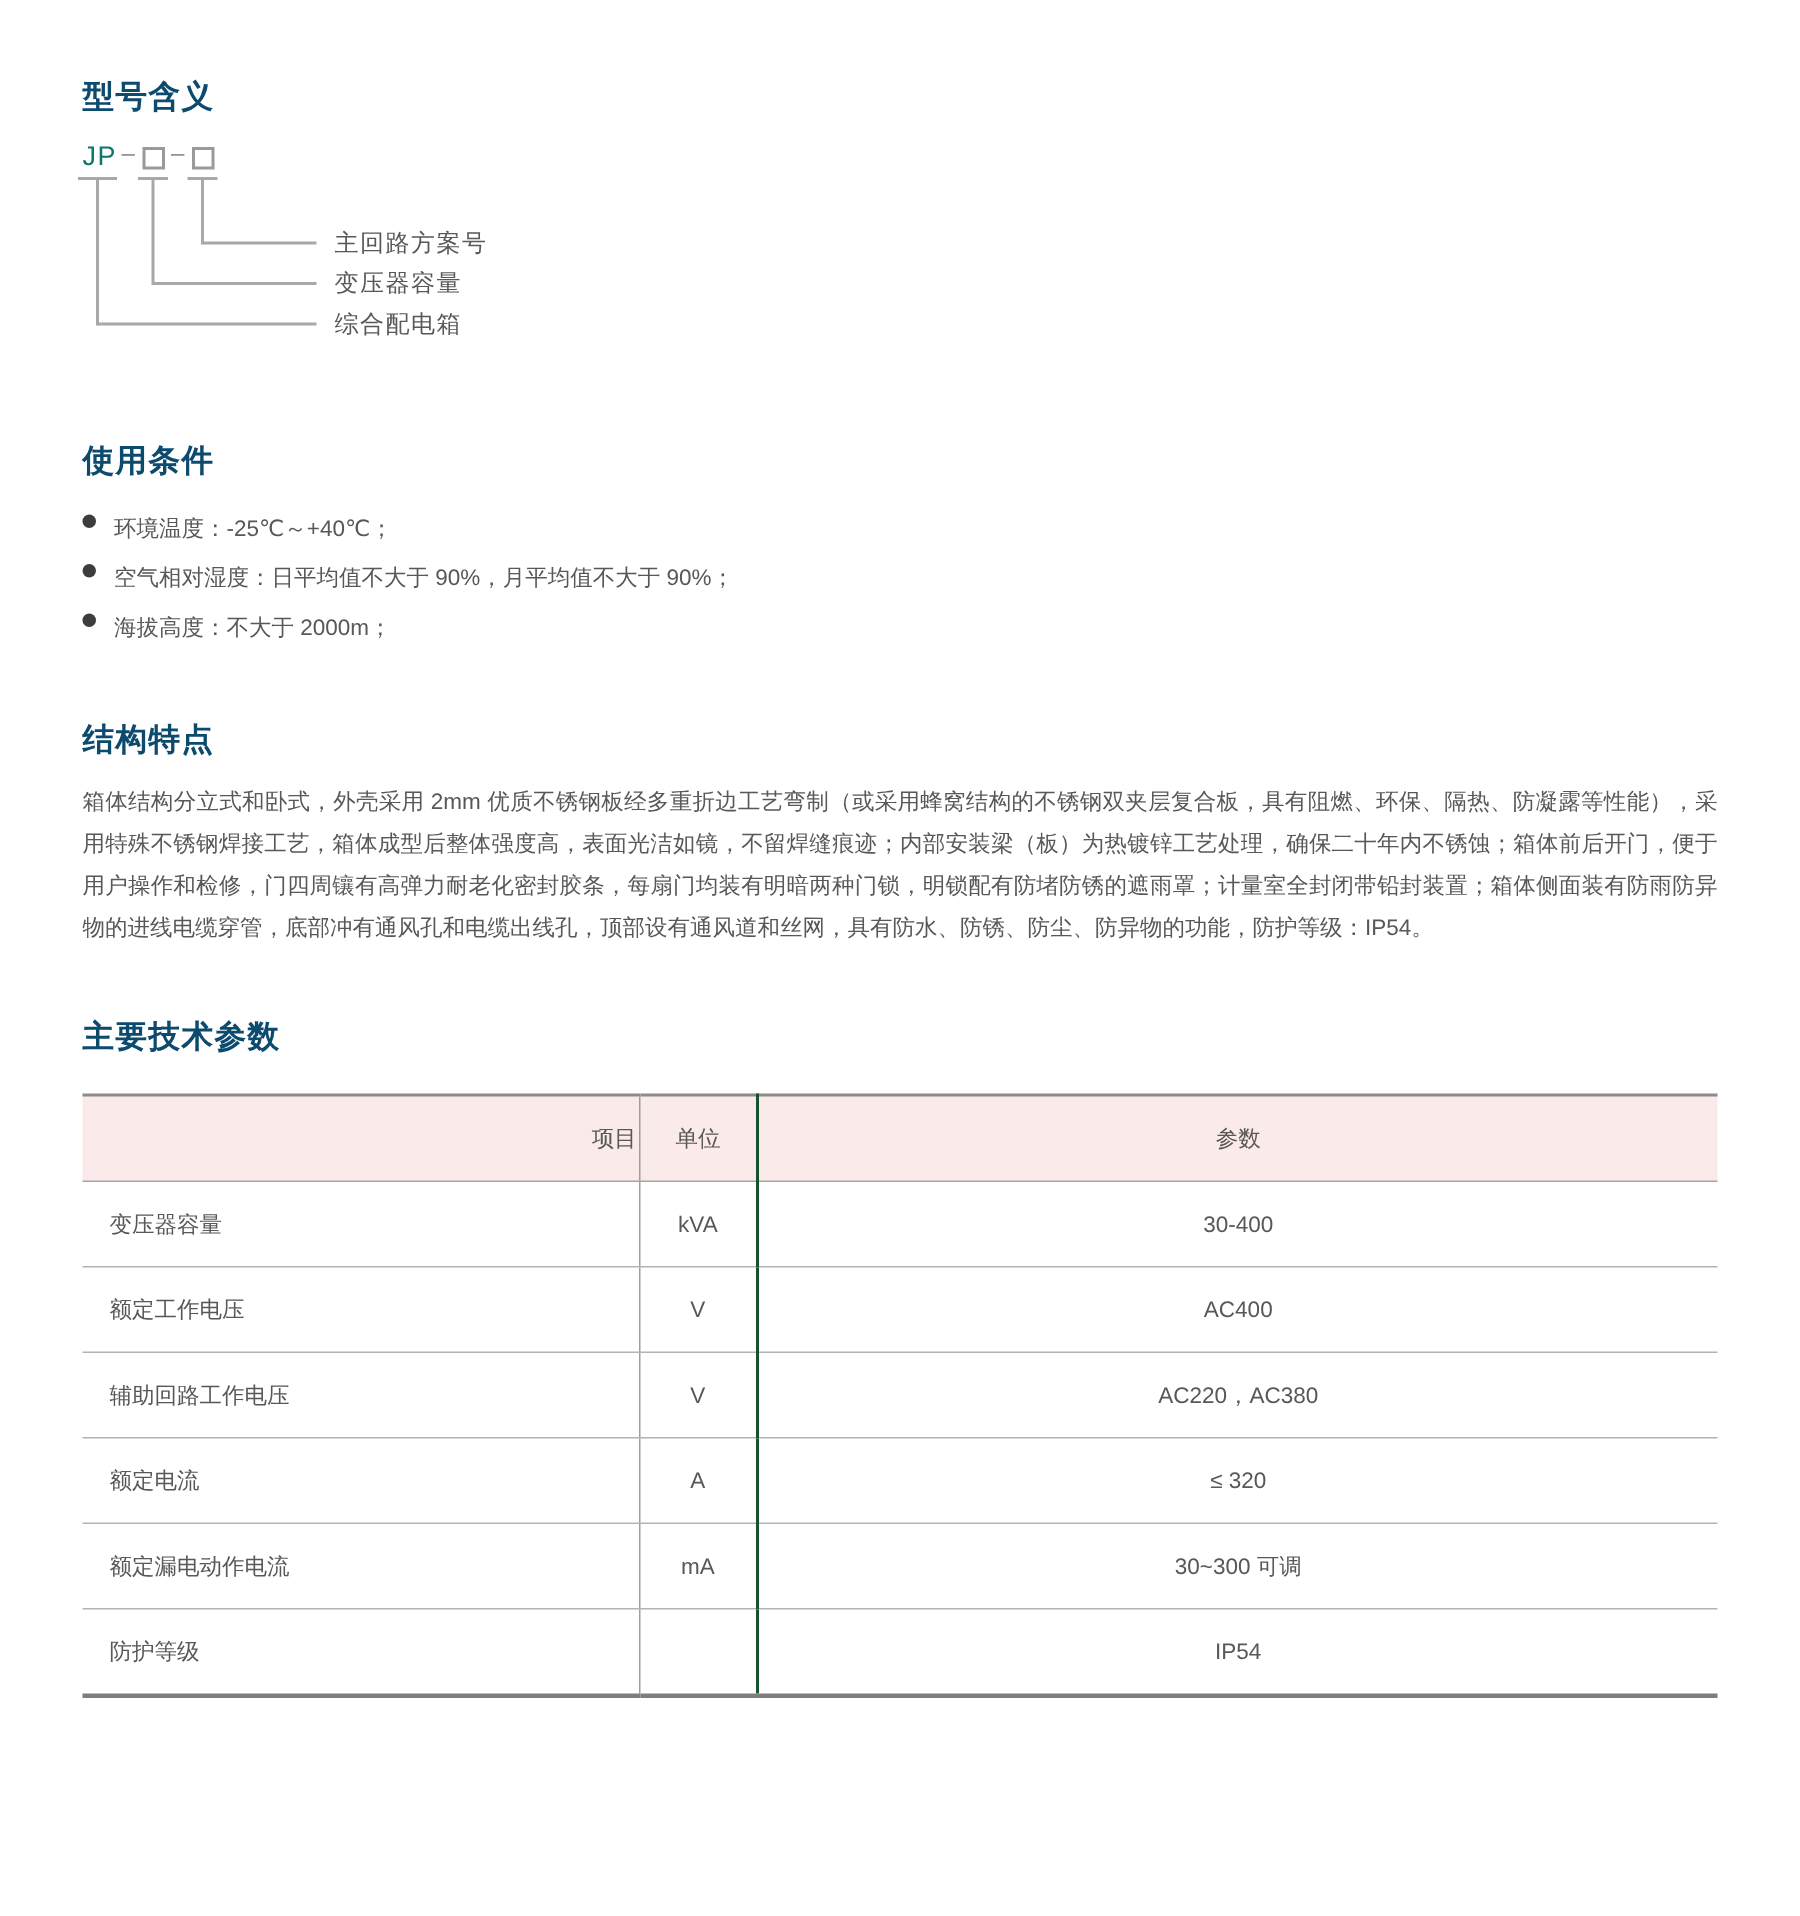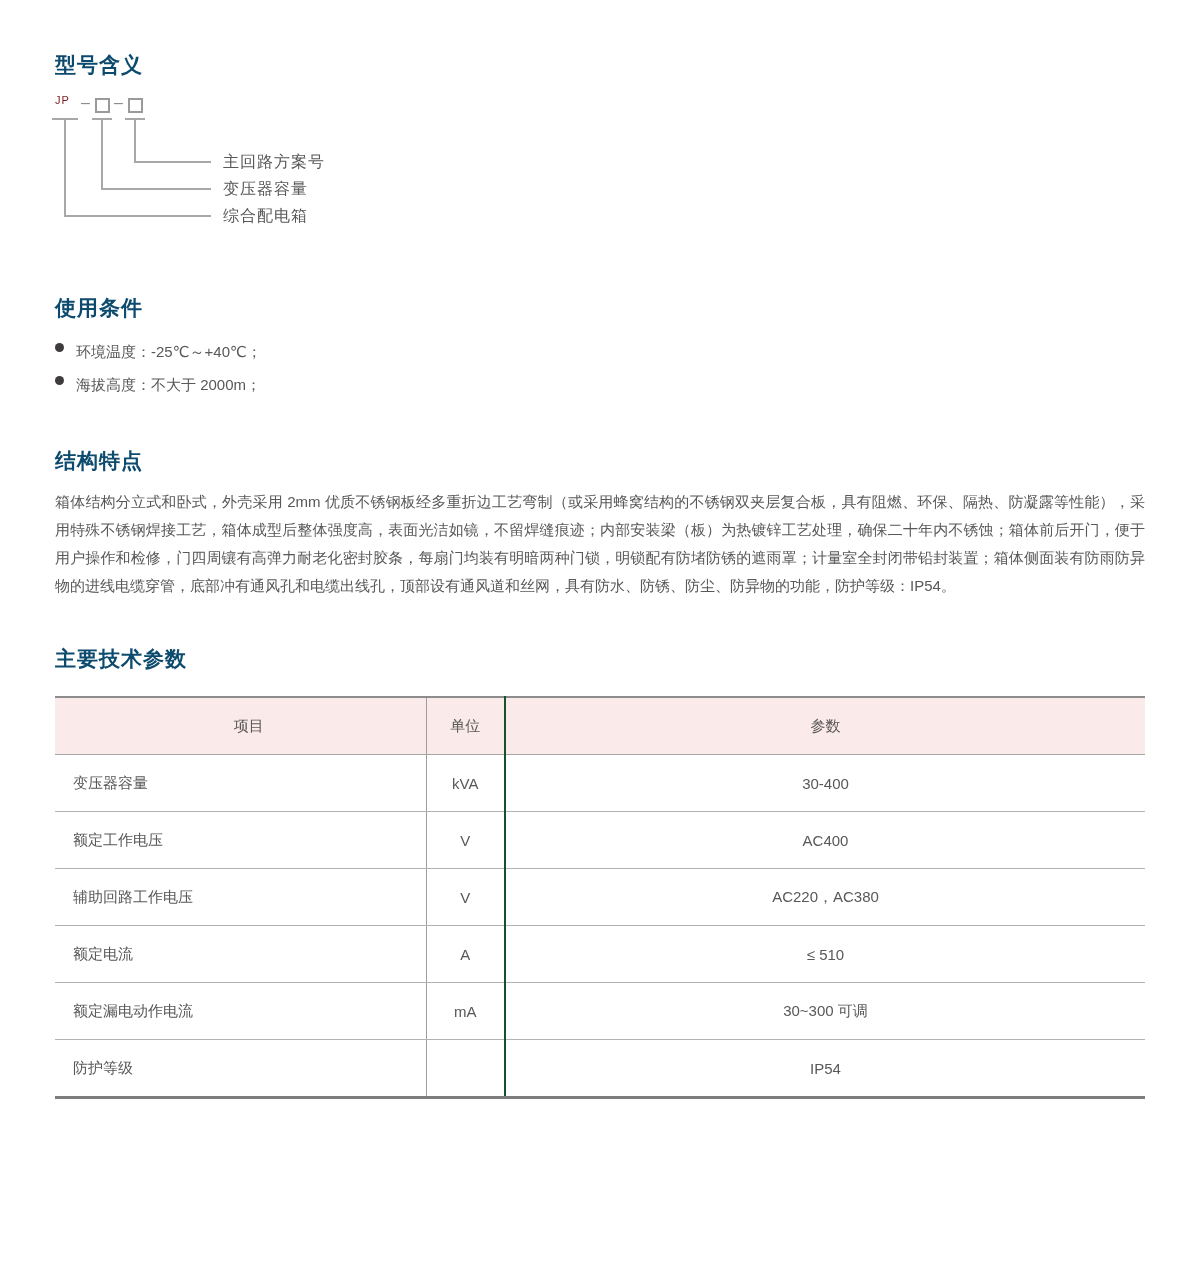--- a/index.html
+++ b/index.html
@@ -12,21 +12,21 @@
   .page{padding:50px 55px 0 55px;width:1090px;}
 
   .sec-title{
     margin:0;
     font-size:21px;font-weight:bold;color:#0c4a6e;
     line-height:30px;letter-spacing:1px;
   }
 
   
   .diagram{position:relative;height:140px;margin-top:16px;}
-  .code-prefix{position:absolute;left:0;top:-2px;font-size:11px;color:#7f1d1d;letter-spacing:1px;}
+  .code-prefix{position:absolute;left:0;top:-2px;font-size:18px;color:#0f766e;letter-spacing:1px;}
   .code-dash{position:absolute;top:-2px;font-size:16px;color:#8a8a8a;}
   .dash1{left:26px;} .dash2{left:59px;}
   .code-box{position:absolute;top:2px;width:11px;height:11px;border:2px solid #9a9a9a;background:#fff;}
   .box1{left:40px;} .box2{left:73px;}
   .dline{position:absolute;background:#a8a8a8;}
   .tick{height:2px;top:22px;}
   .tick1{left:-3px;width:26px;} .tick2{left:37px;width:20px;} .tick3{left:70px;width:20px;}
   .vline{width:2px;top:22px;}
   .v-jp{left:9px;height:99px;} .v-b1{left:46px;height:72px;} .v-b2{left:79px;height:45px;}
   .hline{height:2px;}
@@ -56,21 +56,21 @@
     border-collapse:collapse;table-layout:fixed;
     font-size:15px;color:#595757;
   }
   table.params col.c-item{width:371px;}
   table.params col.c-unit{width:79px;}
   table.params col.c-value{width:640px;}
   table.params thead th{
     background:#fbeaea;font-weight:normal;
     height:54px;border-top:2px solid #8c8c8c;border-bottom:1px solid #a6a6a6;
   }
-  table.params th.col-item{text-align:center;padding-left:18px;}
+  table.params th.col-item{text-align:right;padding-left:18px;}
   table.params td{height:54px;border-bottom:1px solid #b3b3b3;text-align:center;}
   table.params td.col-item{text-align:left;padding-left:18px;}
   table.params th.col-item,table.params td.col-item{border-right:1px solid #9e9e9e;}
   table.params th.col-unit,table.params td.col-unit{border-right:2px solid #14532d;text-align:center;}
   table.params tbody tr:last-child td{border-bottom:3px solid #7d7d7d;}
 </style>
 </head>
 <body>
 
 <div class="page">
@@ -97,20 +97,24 @@
     <div class="dlabel dl-1">主回路方案号</div>
     <div class="dlabel dl-2">变压器容量</div>
     <div class="dlabel dl-3">综合配电箱</div>
   </div>
 
   <h2 class="sec-title t-usage">使用条件</h2>
   <div class="bullet-list">
     <div class="bullet-item">
       <span class="bullet-dot"></span>
       <span>环境温度：-25℃～+40℃；</span>
+    </div>
+    <div class="bullet-item">
+      <span class="bullet-dot"></span>
+      <span>空气相对湿度：日平均值不大于 90%，月平均值不大于 90%；</span>
     </div>
     <div class="bullet-item">
       <span class="bullet-dot"></span>
       <span>海拔高度：不大于 2000m；</span>
     </div>
   </div>
 
   <h2 class="sec-title t-struct">结构特点</h2>
   <div class="paragraph">箱体结构分立式和卧式，外壳采用 2mm 优质不锈钢板经多重折边工艺弯制（或采用蜂窝结构的不锈钢双夹层复合板，具有阻燃、环保、隔热、防凝露等性能），采用特殊不锈钢焊接工艺，箱体成型后整体强度高，表面光洁如镜，不留焊缝痕迹；内部安装梁（板）为热镀锌工艺处理，确保二十年内不锈蚀；箱体前后开门，便于用户操作和检修，门四周镶有高弹力耐老化密封胶条，每扇门均装有明暗两种门锁，明锁配有防堵防锈的遮雨罩；计量室全封闭带铅封装置；箱体侧面装有防雨防异物的进线电缆穿管，底部冲有通风孔和电缆出线孔，顶部设有通风道和丝网，具有防水、防锈、防尘、防异物的功能，防护等级：IP54。</div>
 
@@ -141,21 +145,21 @@
         <td class="col-value">AC400</td>
       </tr>
       <tr>
         <td class="col-item">辅助回路工作电压</td>
         <td class="col-unit">V</td>
         <td class="col-value">AC220，AC380</td>
       </tr>
       <tr>
         <td class="col-item">额定电流</td>
         <td class="col-unit">A</td>
-        <td class="col-value">≤ 510</td>
+        <td class="col-value">≤ 320</td>
       </tr>
       <tr>
         <td class="col-item">额定漏电动作电流</td>
         <td class="col-unit">mA</td>
         <td class="col-value">30~300 可调</td>
       </tr>
       <tr>
         <td class="col-item">防护等级</td>
         <td class="col-unit"></td>
         <td class="col-value">IP54</td>

